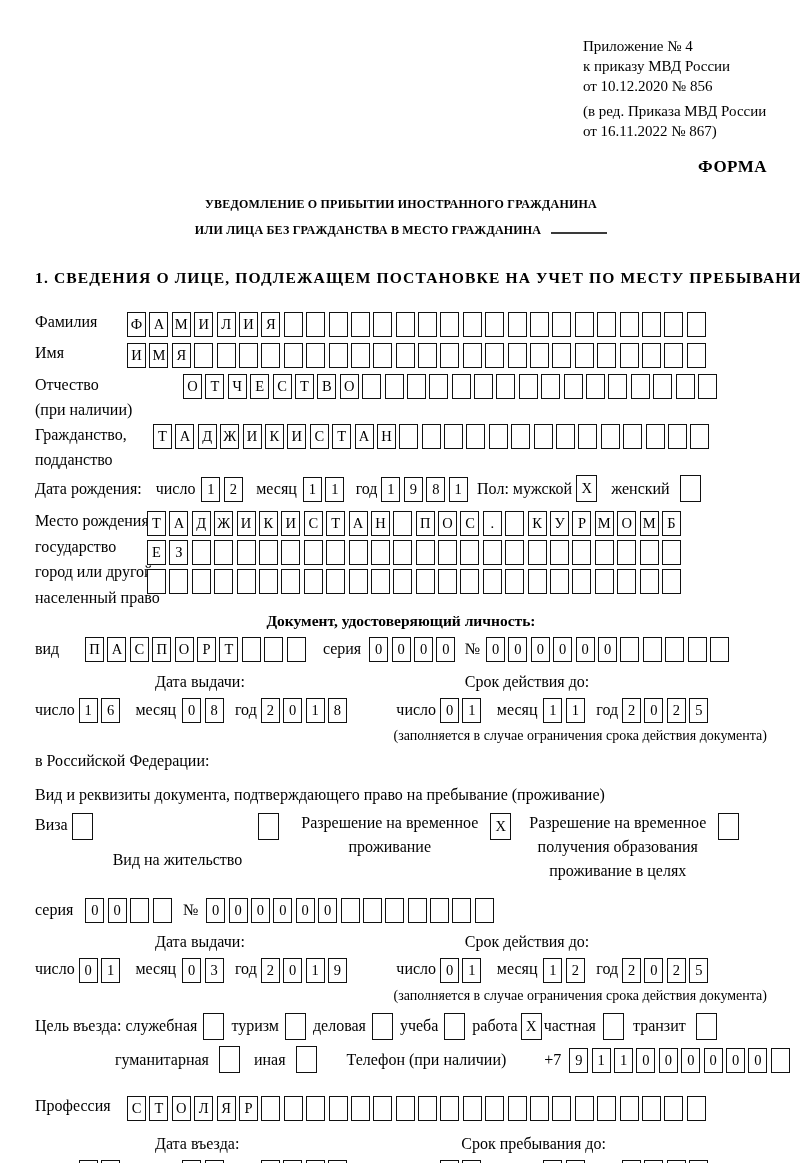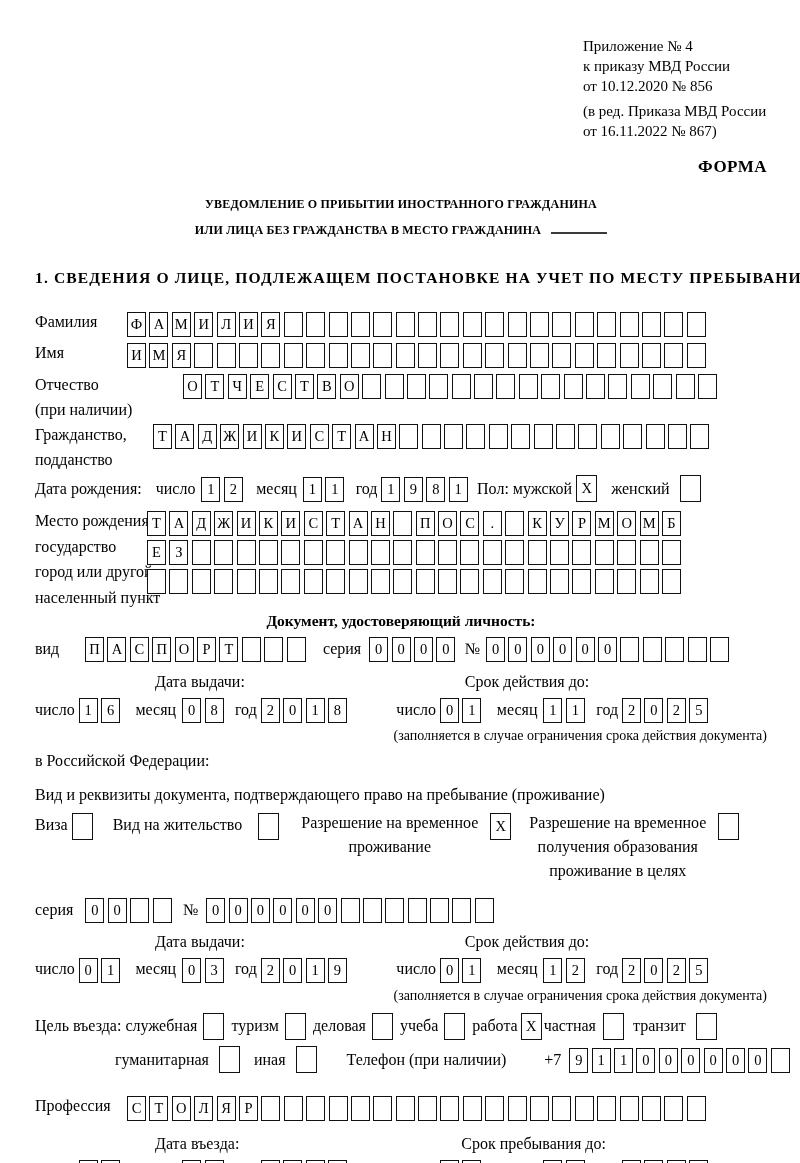--- a/index.html
+++ b/index.html
@@ -94,21 +94,21 @@
     <span class="boxes cb"><span class="cell">X</span></span>
     <span class="inl" style="margin:0 10px 0 14px;">женский</span>
     <span class="boxes cb"><span class="cell"></span></span>
   </div>
 
   <div class="row" style="margin-top:6px;">
     <span class="lbl" style="width:112px;line-height:25.5px;">
       <div class="nowrap">Место рождения:</div>
       <div>государство</div>
       <div class="nowrap">город или другой</div>
-      <div class="nowrap">населенный пункт</div>
+      <div class="nowrap">населенный право</div>
     </span>
     <span class="stack">
       <span class="boxes" style="margin-bottom:1px;"><span class="cell">Т</span><span class="cell">А</span><span class="cell">Д</span><span class="cell">Ж</span><span class="cell">И</span><span class="cell">К</span><span class="cell">И</span><span class="cell">С</span><span class="cell">Т</span><span class="cell">А</span><span class="cell">Н</span><span class="cell"></span><span class="cell">П</span><span class="cell">О</span><span class="cell">С</span><span class="cell">.</span><span class="cell"></span><span class="cell">К</span><span class="cell">У</span><span class="cell">Р</span><span class="cell">М</span><span class="cell">О</span><span class="cell">М</span><span class="cell">Б</span></span>
       <span class="boxes" style="margin-bottom:1px;"><span class="cell">Е</span><span class="cell">З</span><span class="cell"></span><span class="cell"></span><span class="cell"></span><span class="cell"></span><span class="cell"></span><span class="cell"></span><span class="cell"></span><span class="cell"></span><span class="cell"></span><span class="cell"></span><span class="cell"></span><span class="cell"></span><span class="cell"></span><span class="cell"></span><span class="cell"></span><span class="cell"></span><span class="cell"></span><span class="cell"></span><span class="cell"></span><span class="cell"></span><span class="cell"></span><span class="cell"></span></span>
       <span class="boxes"><span class="cell"></span><span class="cell"></span><span class="cell"></span><span class="cell"></span><span class="cell"></span><span class="cell"></span><span class="cell"></span><span class="cell"></span><span class="cell"></span><span class="cell"></span><span class="cell"></span><span class="cell"></span><span class="cell"></span><span class="cell"></span><span class="cell"></span><span class="cell"></span><span class="cell"></span><span class="cell"></span><span class="cell"></span><span class="cell"></span><span class="cell"></span><span class="cell"></span><span class="cell"></span><span class="cell"></span></span>
     </span>
   </div>
 
   <div class="center" style="font-weight:bold;font-size:15.5px;margin-top:2px;">Документ, удостоверяющий личность:</div>
 
@@ -142,21 +142,21 @@
   </div>
 
   <div class="caption right" style="margin-top:3px;">(заполняется в случае ограничения срока действия документа)</div>
 
   <div class="inl" style="margin-top:2px;display:block;">в Российской Федерации:</div>
   <div class="inl" style="margin-top:7px;display:block;">Вид и реквизиты документа, подтверждающего право на пребывание (проживание)</div>
 
   <div class="row" style="margin-top:3px;">
     <span class="inl">Виза</span>
     <span class="boxes cb" style="margin-left:4px;"><span class="cell"></span></span>
-    <span class="inl" style="margin-left:20px;">Вид на жительство</span>
+    <span class="inl" style="margin-left:20px;margin-top:35px;">Вид на жительство</span>
     <span class="boxes cb" style="margin-left:16px;"><span class="cell"></span></span>
     <span class="center" style="font-size:16px;line-height:24px;margin-left:22px;">
       <div>Разрешение на временное</div>
       <div>проживание</div>
     </span>
     <span class="boxes cb" style="margin-left:12px;"><span class="cell">X</span></span>
     <span class="center" style="font-size:16px;line-height:24px;margin-left:18px;">
       <div>Разрешение на временное</div>
       <div>получения образования</div>
       <div>проживание в целях</div>

